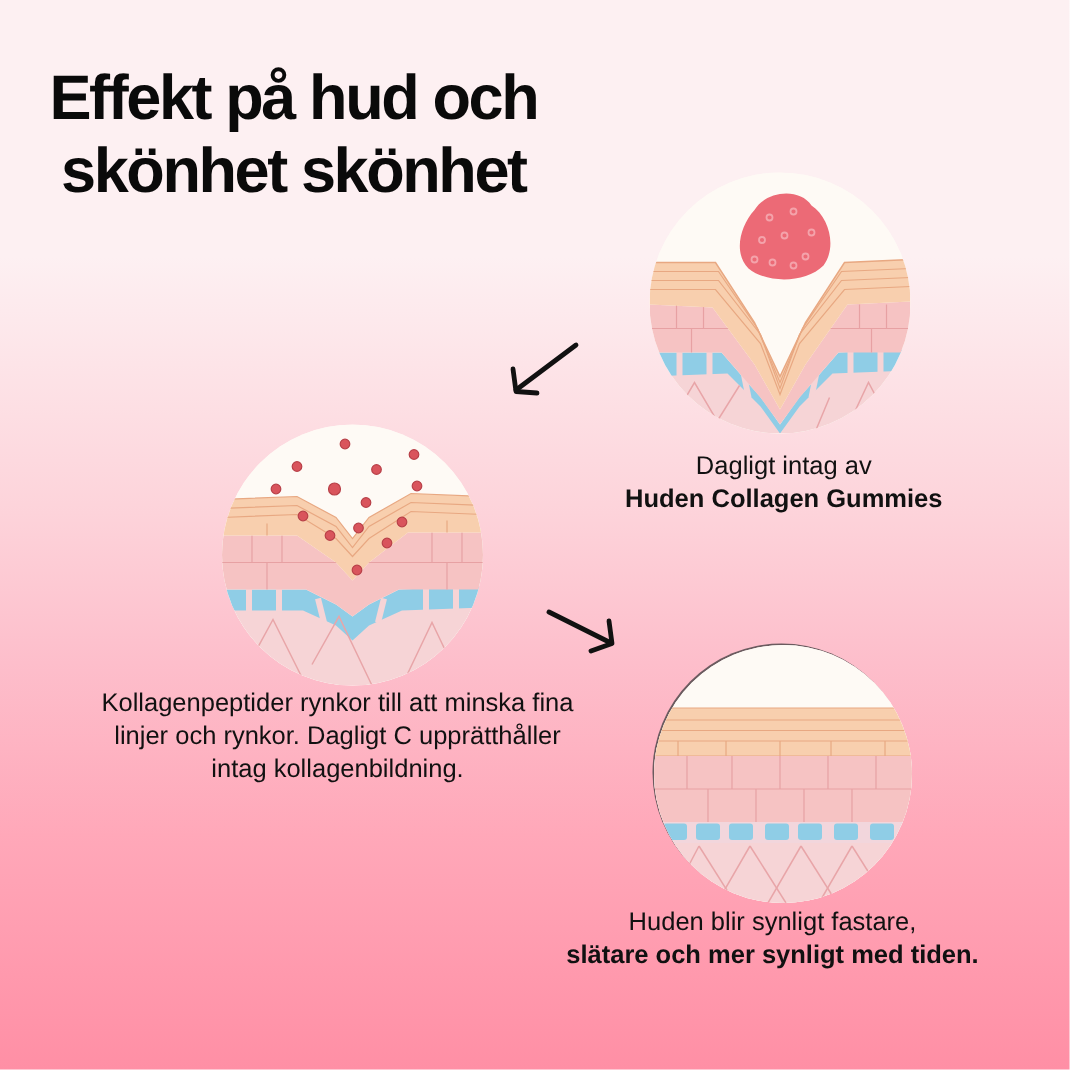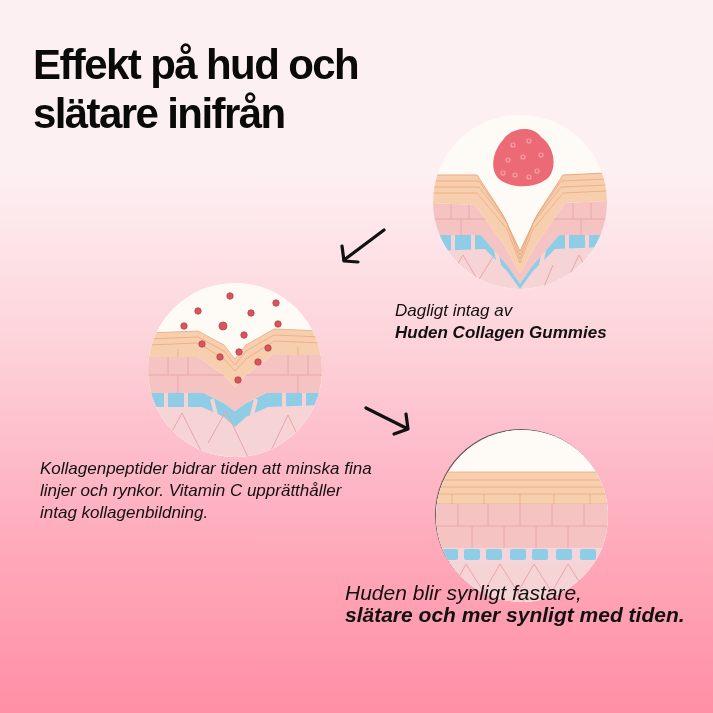--- a/index.html
+++ b/index.html
@@ -21,56 +21,56 @@
       position: absolute;
       left: 33px;
       top: 40px;
       font-family: "Liberation Sans", sans-serif;
       font-weight: 700;
       font-size: 42px;
       line-height: 49px;
       letter-spacing: -1.6px;
       color: #0a0a0a;
     }
-    .title span { display: block; }
+    .title span { display: block; text-align: center; }
 
     .circle {
       position: absolute;
       border-radius: 50%;
       overflow: hidden;
       background: #fefaf5;
     }
     .circle svg { display: block; width: 100%; height: 100%; }
     .c1 { left: 433px; top: 115px; width: 174px; height: 174px; }
     .c2 { left: 148px; top: 283px; width: 174px; height: 174px; }
     .c3 { left: 436px; top: 430px; width: 172px; height: 172px; box-shadow: -1px -1px 0 0 #6b5b5f; }
 
     .caption {
       position: absolute;
+      text-align: center;
       font-family: "Liberation Sans", sans-serif;
       color: #111;
-      font-style: italic;
     }
     .cap1 { left: 395px; top: 300px; width: 255px; font-size: 17px; line-height: 22px; }
     .cap1 .b { font-weight: 700; }
     .cap2 { left: 40px; top: 458px; width: 370px; font-size: 17px; line-height: 22px; }
-    .cap3 { left: 345px; top: 582px; width: 340px; font-size: 21px; line-height: 22px; }
+    .cap3 { left: 345px; top: 604px; width: 340px; font-size: 17px; line-height: 22px; }
     .cap3 .b { font-weight: 700; }
     .caption span { display: block; }
 
     .arrow { position: absolute; }
     .a1 { left: 336px; top: 226px; width: 52px; height: 42px; }
     .a2 { left: 362px; top: 402px; width: 52px; height: 36px; }
   </style>
 </head>
 <body>
 
 <h1 class="title">
   <span>Effekt på hud och</span>
-  <span>slätare inifrån</span>
+  <span>skönhet skönhet</span>
 </h1>
 
 <div class="circle c1">
   <svg viewBox="0 0 174 174">
     <rect width="174" height="174" fill="#fefaf5"></rect>
 
     <path d="M70 25 C78 12 100 10 108 22 C120 30 125 50 116 62 C104 74 78 74 66 64 C56 54 60 36 70 25 Z" fill="#ec6a76"></path>
     <g fill="none" stroke="#f4a3ab" stroke-width="1.2">
       <circle cx="80" cy="30" r="2"></circle>
         <circle cx="96" cy="26" r="2"></circle>
@@ -189,22 +189,22 @@
 
     <g stroke="#e8a5a8" stroke-width="1" fill="none">
       <path d="M10 174 L34 130 L56 174"></path>
         <path d="M60 160 L78 128 L100 174"></path>
       <path d="M120 174 L140 132 L160 174"></path>
     </g>
   </svg>
 </div>
 
 <div class="caption cap2">
-  <span>Kollagenpeptider bidrar tiden att minska fina</span>
-  <span>linjer och rynkor. Vitamin C upprätthåller</span>
+  <span>Kollagenpeptider rynkor till att minska fina</span>
+  <span>linjer och rynkor. Dagligt C upprätthåller</span>
   <span>intag kollagenbildning.</span>
 </div>
 
 <svg class="arrow a2" viewBox="0 0 52 36">
   <path d="M4 6 L44 26" stroke="#111" stroke-width="3.2" stroke-linecap="round" fill="none"></path>
   <path d="M44 12 L46 27 L32 32" stroke="#111" stroke-width="3.2" stroke-linecap="round" stroke-linejoin="round" fill="none"></path>
 </svg>
 
 <div class="circle c3">
   <svg viewBox="0 0 172 172">

